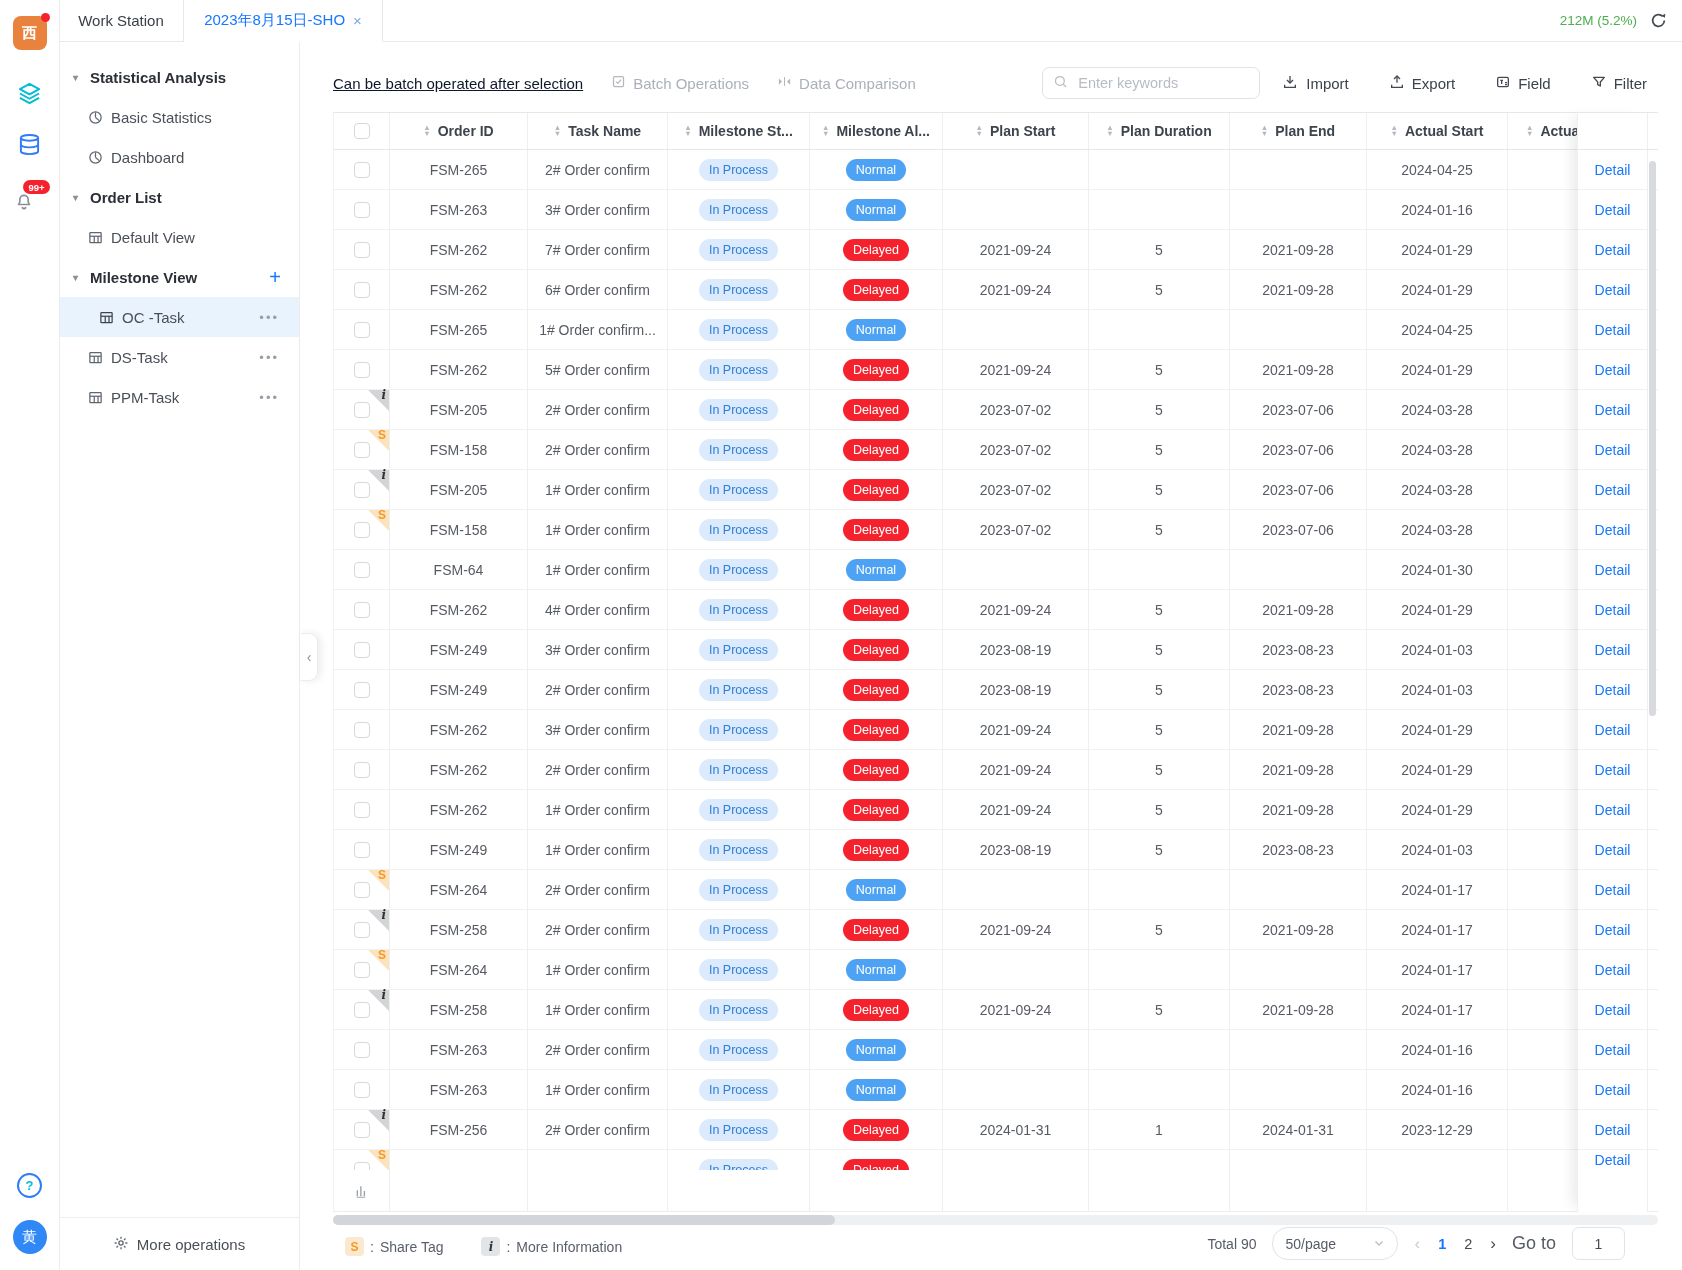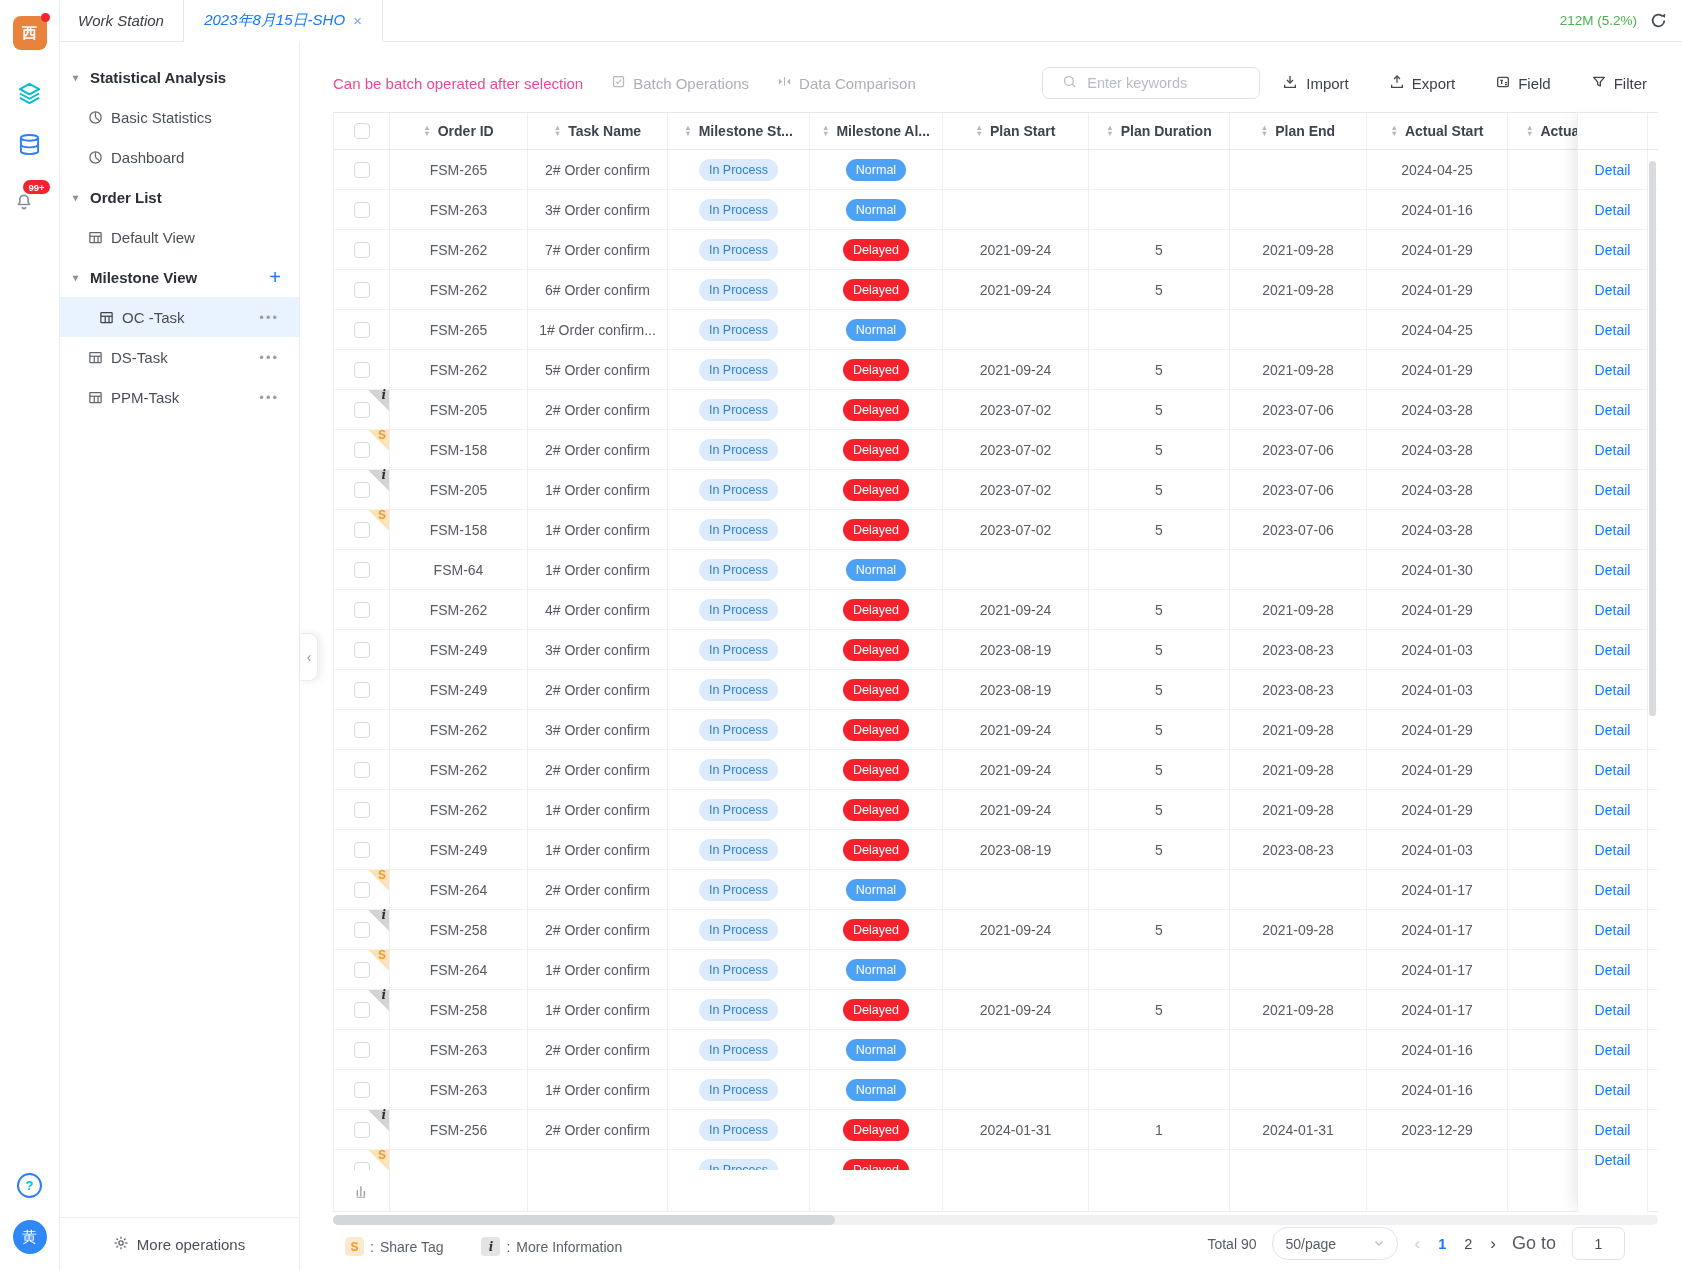--- a/index.html
+++ b/index.html
@@ -18,21 +18,21 @@
   .badge99{position:absolute;top:0;right:-2px;background:#f5222d;color:#fff;font-size:9.5px;font-weight:bold;
            padding:1.5px 5px;border-radius:8px;line-height:11px;}
   .rail-help{margin-top:auto;width:21px;height:21px;border-radius:50%;border:2px solid #2f7cf6;color:#00bcd4;
              font-weight:bold;font-size:13px;display:flex;align-items:center;justify-content:center;cursor:pointer;}
   .avatar{margin-top:22px;margin-bottom:16px;width:34px;height:34px;border-radius:50%;background:#2f88f5;color:#fff;
           font-size:15px;display:flex;align-items:center;justify-content:center;cursor:pointer;}
   
   .tabbar{position:absolute;left:59px;top:0;right:0;height:41px;background:#fff;border-bottom:1px solid #e9e9e9;
           display:flex;align-items:stretch;z-index:30;}
   .tab{display:flex;align-items:center;justify-content:center;font-size:15px;color:#3b4048;
-       border-right:1px solid #e8e8e8;cursor:pointer;background:#fff;font-style:italic;}
+       border-right:1px solid #e8e8e8;cursor:pointer;background:#fff;}
   .tab.ws{width:124px;}
   .tab.active{width:198px;color:#1677ff;border-left:none;position:relative;margin-bottom:-1px;border-bottom:1px solid #fff;}
   .tab .close{margin-left:8px;color:#7ea6e6;font-size:15px;line-height:1;cursor:pointer;}
   .tab-right{margin-left:auto;display:flex;align-items:center;gap:12px;padding-right:14px;}
   .usage{color:#4caf50;font-size:13.5px;}
   .refresh{cursor:pointer;display:flex;align-items:center;}
   
   .sidebar{position:absolute;left:59px;top:41px;width:241px;bottom:0;background:#fff;border-right:1px solid #ececec;
            padding-top:16px;box-sizing:border-box;z-index:20;}
   .sec-head{display:flex;align-items:center;height:40px;font-size:15px;font-weight:bold;color:#2b2f36;
@@ -45,24 +45,24 @@
   .nav-item .dots{margin-left:auto;margin-right:20px;color:#9aa0a8;font-size:13px;letter-spacing:2px;cursor:pointer;}
   .side-foot{position:absolute;left:0;right:0;bottom:0;height:52px;border-top:1px solid #eee;display:flex;
              align-items:center;justify-content:center;gap:8px;font-size:15px;color:#4a4f57;cursor:pointer;background:#fff;}
   .collapse-handle{position:absolute;left:300px;top:633px;width:16px;height:46px;background:#fff;
                    border:1px solid #ececec;border-left:1px solid #fff;border-radius:0 9px 9px 0;
                    box-shadow:3px 0 8px rgba(0,0,0,.08);display:flex;align-items:center;justify-content:center;
                    color:#8a8f98;font-size:14px;cursor:pointer;z-index:25;}
   
   .main{position:absolute;left:300px;top:41px;right:0;bottom:0;background:#fff;}
   .toolbar{position:absolute;left:33px;right:35px;top:22px;height:40px;display:flex;align-items:center;}
-  .hint{font-size:15px;color:#ec4899;}
+  .hint{font-size:15px;color:#0f172a;text-decoration:underline;}
   .tb-gray{display:flex;align-items:center;gap:7px;font-size:15px;color:#abb0b8;margin-left:28px;cursor:pointer;}
   .search{margin-left:auto;width:218px;height:32px;border:1px solid #dfe2e7;border-radius:7px;display:flex;
-          align-items:center;padding:0 10px;gap:8px;box-sizing:border-box;justify-content:flex-end;}
+          align-items:center;padding:0 10px;gap:8px;box-sizing:border-box;}
   .search input{border:none;outline:none;font-size:14.5px;color:#454b54;width:160px;font-family:"Liberation Sans",sans-serif;}
   .search input::placeholder{color:#b7bcc3;}
   .tb-btn{display:flex;align-items:center;gap:7px;font-size:15px;color:#3c424c;margin-left:40px;cursor:pointer;}
   .tb-btn.imp{margin-left:22px;gap:8px;}
   
   .tbl{position:absolute;left:33px;top:71px;width:1325px;height:1100px;background:#fff;}
   .t-header{display:flex;height:38px;border-top:1px solid #e7e7e7;border-bottom:1px solid #e7e7e7;background:#fff;box-sizing:border-box;}
   .t-row{display:flex;height:40px;border-bottom:1px solid #f1f1f1;box-sizing:border-box;background:#fff;}
   .t-row.partial{height:20px;overflow:hidden;border-bottom:none;}
   .t-row.partial .c{height:40px;}

